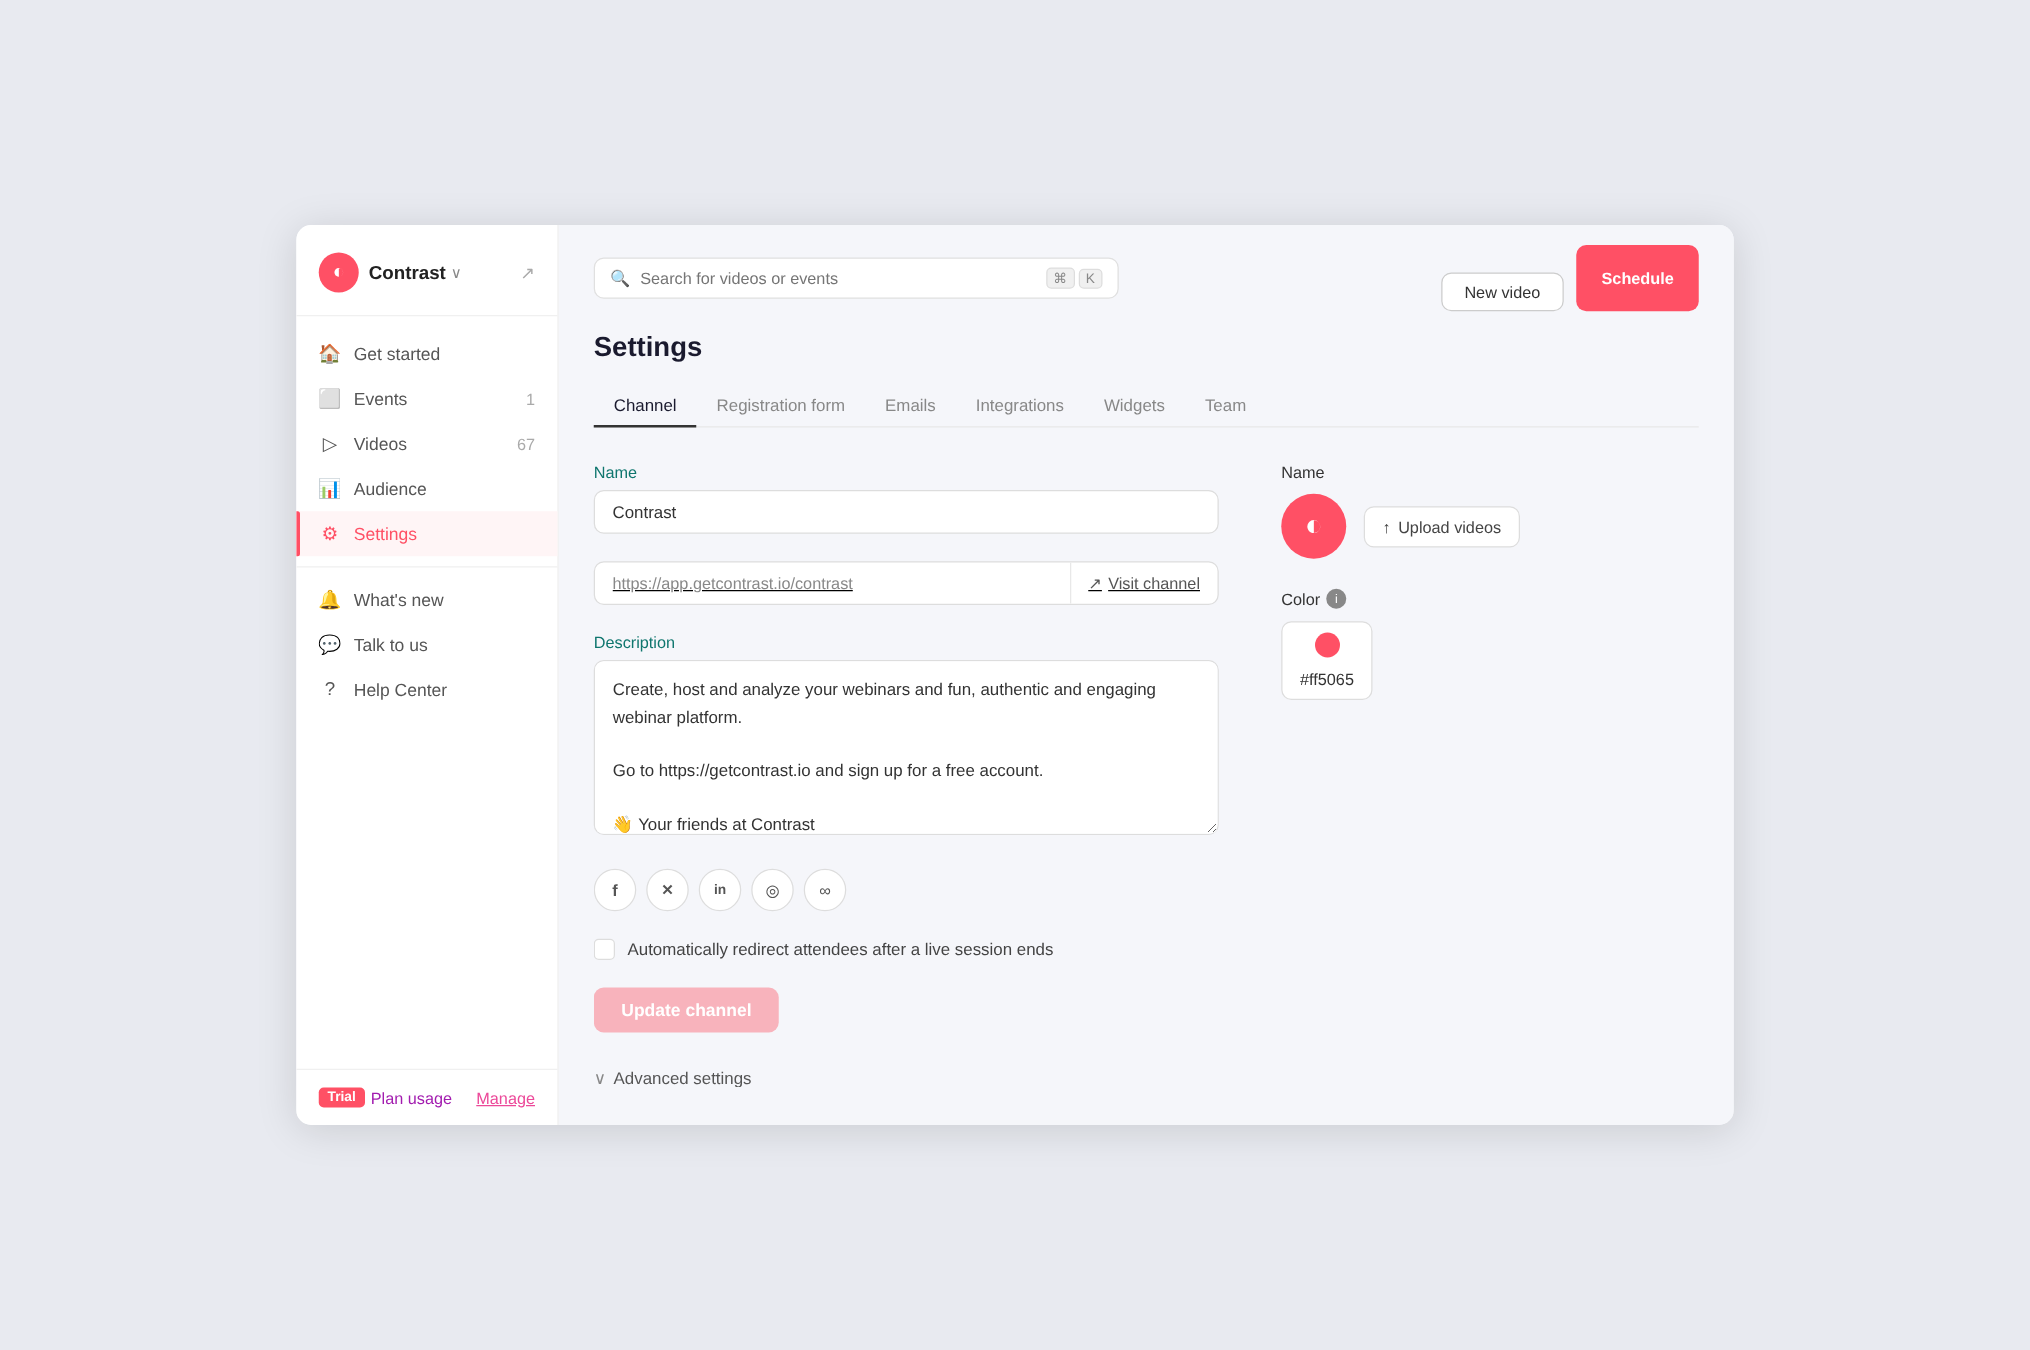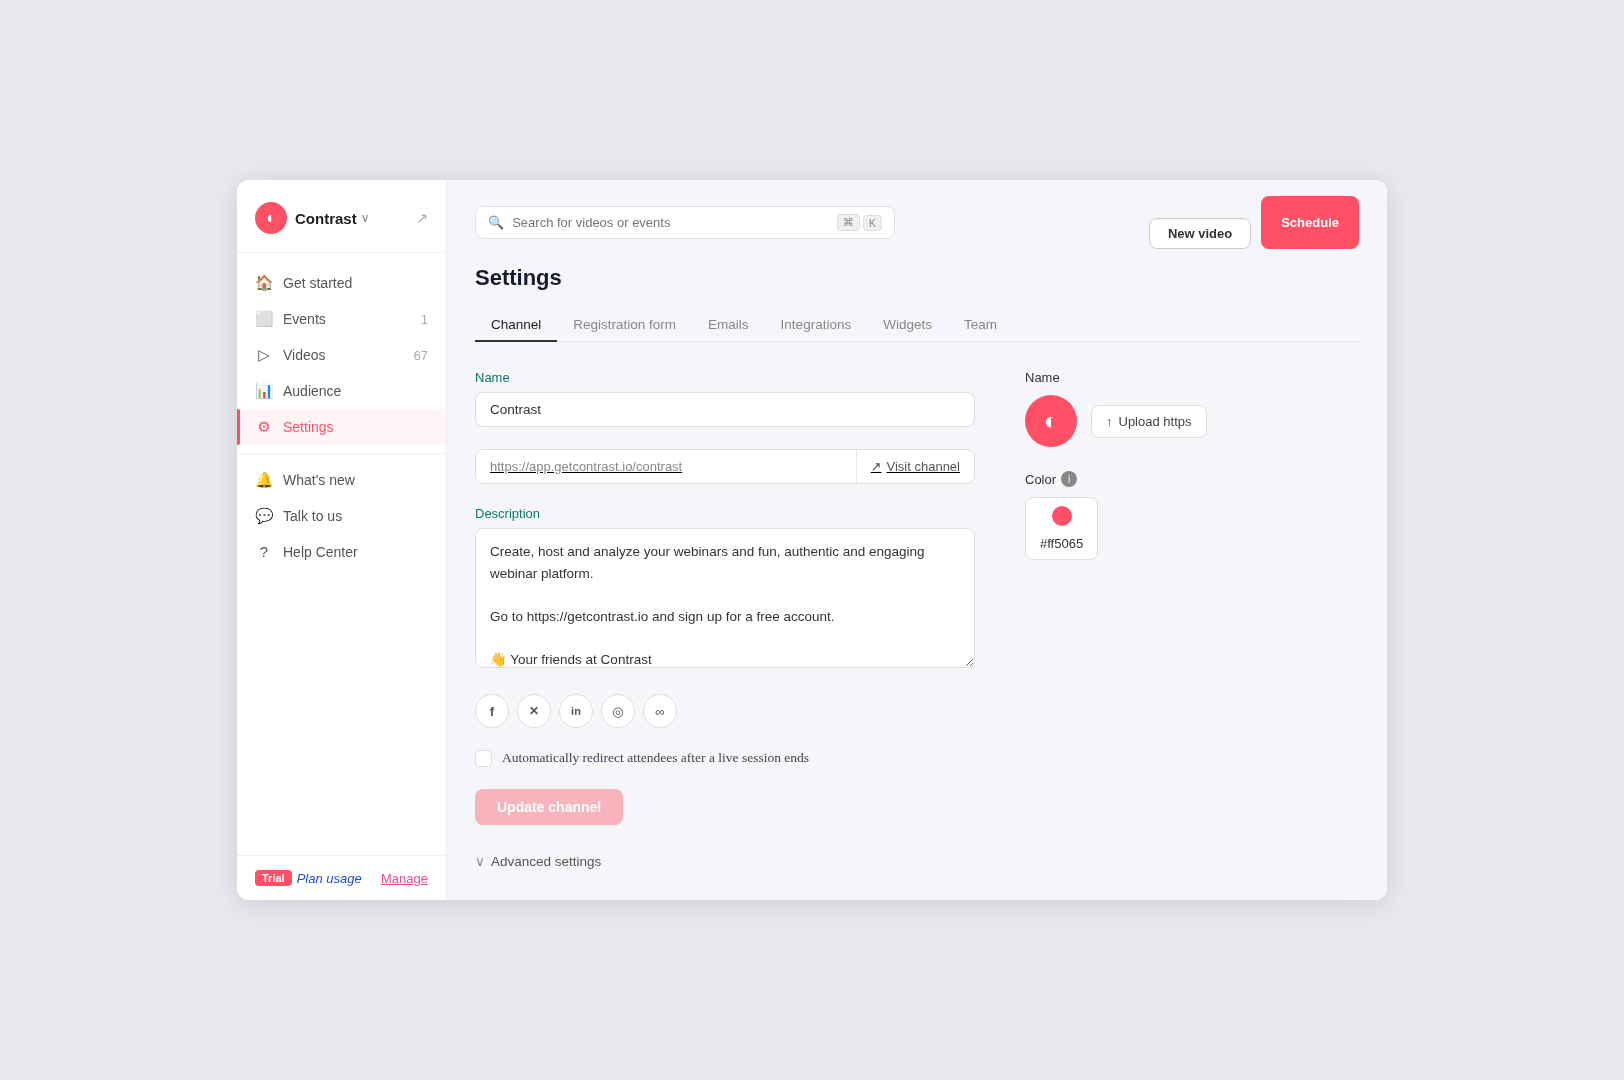--- a/index.html
+++ b/index.html
@@ -116,23 +116,22 @@
     }
     .trial-badge {
       background: #ff5065;
       color: white;
       font-size: 11px;
       border-radius: 4px;
       padding: 2px 7px;
       font-weight: 600;
     }
     .plan-usage-link {
-      color: #1d4ed8;
-      font-size: 13px;
-      font-style: italic;
+      color: #a21caf;
+      font-size: 13px;
     }
     .manage-link {
       color: #ec4899;
       font-size: 13px;
       text-decoration: underline;
       margin-left: auto;
       cursor: pointer;
     }
     
     .main {
@@ -190,21 +189,21 @@
       gap: 10px;
     }
     .btn-new-video {
       border: 1.5px solid #ccc;
       background: white;
       color: #333;
       font-size: 13px;
       border-radius: 8px;
       padding: 7px 18px;
       cursor: pointer;
-      font-weight: 700;
+      font-weight: 400;
       margin-top: 22px;
     }
     .btn-schedule {
       background: #ff5065;
       color: white;
       border: none;
       border-radius: 8px;
       padding: 7px 20px;
       font-size: 13px;
       font-weight: 600;
@@ -336,24 +335,23 @@
       display: flex;
       align-items: center;
       justify-content: center;
       cursor: pointer;
       font-size: 14px;
       color: #555;
     }
     
     .checkbox-row {
       display: flex;
-      align-items: flex-start;
+      align-items: center;
       gap: 10px;
       margin-bottom: 22px;
-      font-family: Liberation Serif, serif;
     }
     .checkbox-custom {
       width: 17px;
       height: 17px;
       border: 1.5px solid #ddd;
       border-radius: 4px;
       background: white;
       cursor: pointer;
       display: flex;
       align-items: center;
@@ -622,21 +620,21 @@
         </div>
 
         <div class="form-right">
 
           <div class="logo-section">
             <span class="right-label">Name</span>
             <div class="logo-preview-row">
               <div class="logo-preview">◐</div>
               <button class="upload-photo-btn">
                 <span>↑</span>
-                <span>Upload https</span>
+                <span>Upload videos</span>
               </button>
             </div>
           </div>
 
           <div class="color-section">
             <div class="color-label-row">
               <span class="right-label" style="margin-bottom:0;">Color</span>
               <span class="color-info-icon">i</span>
             </div>
             <div style="margin-top:10px;">

